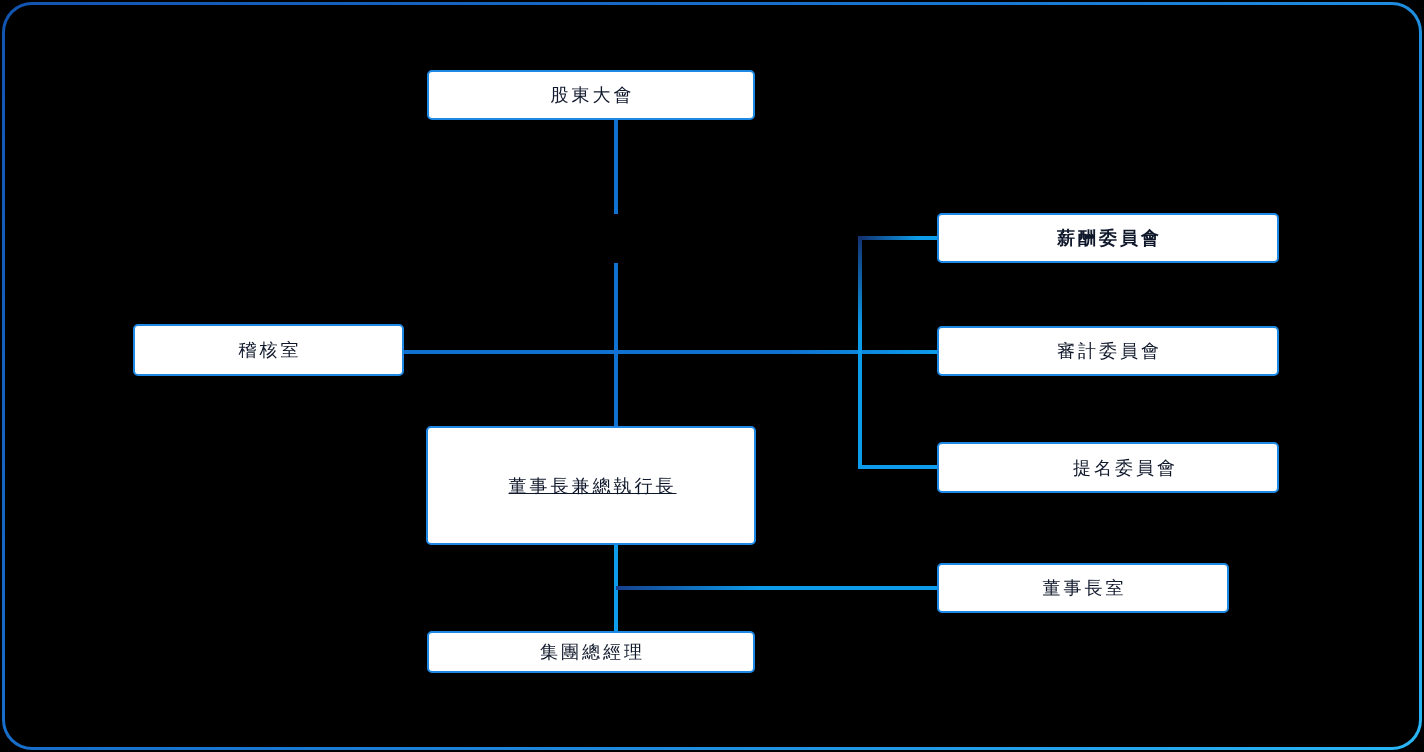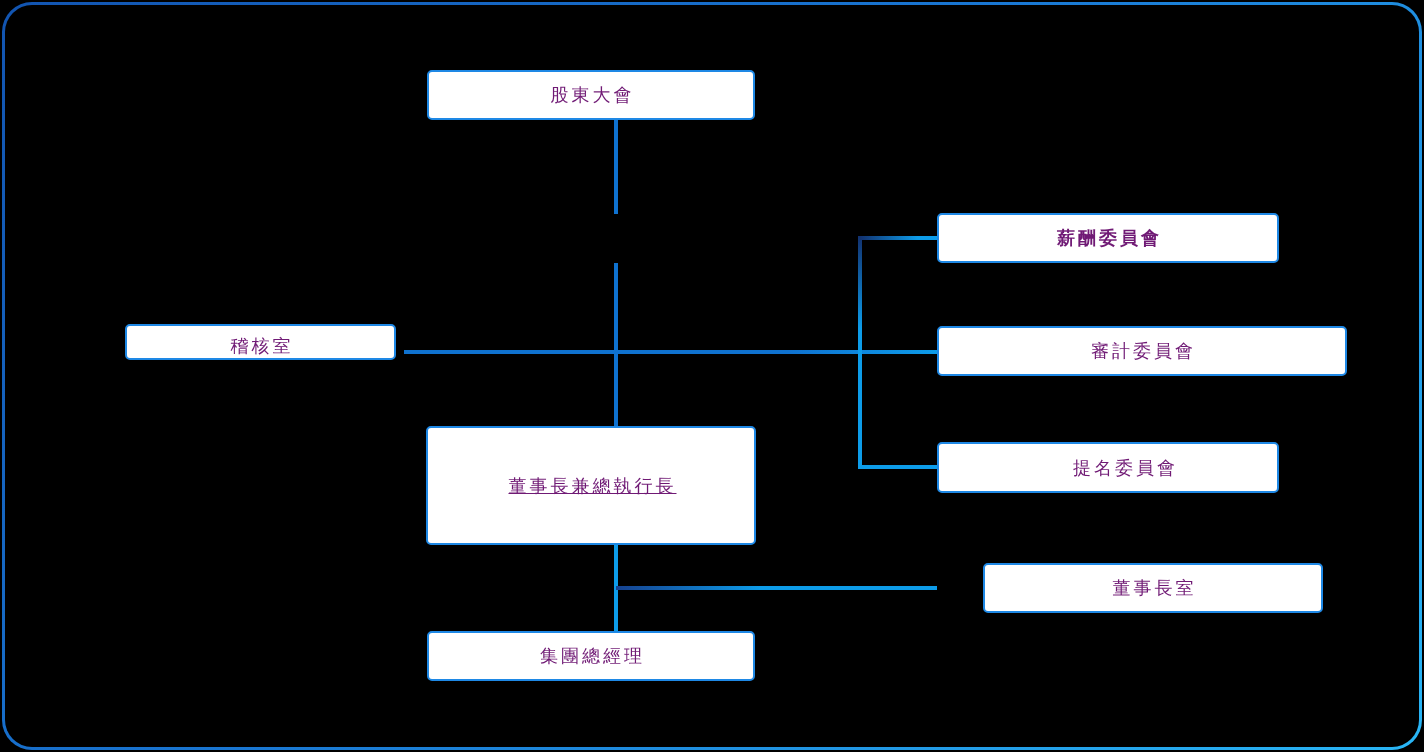--- a/index.html
+++ b/index.html
@@ -33,41 +33,41 @@
     position: absolute;
     box-sizing: border-box;
     background: #ffffff;
     border: 2px solid #1e88e5;
     border-radius: 5px;
     display: flex;
     align-items: center;
     justify-content: center;
     font-size: 18px;
     letter-spacing: 3px;
-    color: #701a75;
+    color: #0f172a;
     z-index: 3;
     text-indent: 3px; 
   }
   
   .edge {
     position: absolute;
     background: #0f72d0;
     z-index: 2;
   }
 
   
   #n-shareholders      { left: 427px; top:  70px; width: 328px; height:  50px; }
   #n-board             { left: 427px; top: 213px; width: 328px; height:  51px; }
-  #n-audit-office      { left: 125px; top: 324px; width: 271px; height:  36px; align-items: flex-end; }
+  #n-audit-office      { left: 133px; top: 324px; width: 271px; height:  52px; }
   #n-chairman-ceo      { left: 426px; top: 426px; width: 330px; height: 119px; text-decoration: underline; }
-  #n-group-gm          { left: 427px; top: 631px; width: 328px; height:  50px; }
+  #n-group-gm          { left: 427px; top: 631px; width: 328px; height:  42px; }
   #n-remuneration      { left: 937px; top: 213px; width: 342px; height:  50px; font-weight: bold; }
-  #n-audit-committee   { left: 937px; top: 326px; width: 410px; height:  50px; text-align: right; }
+  #n-audit-committee   { left: 937px; top: 326px; width: 342px; height:  50px; text-align: right; }
   #n-nomination        { left: 937px; top: 442px; width: 342px; height:  51px; padding-left: 32px; }
-  #n-chairman-office   { left: 937px; top: 563px; width: 340px; height:  50px; margin-left: 46px; }
+  #n-chairman-office   { left: 937px; top: 563px; width: 292px; height:  50px; }
 
   
   #e-shareholders-board { left: 614px; top: 120px; width: 4px;   height: 94px; }
   #e-board-ceo          { left: 614px; top: 263px; width: 4px;   height: 164px; }
   #e-auditoffice-row    { left: 404px; top: 350px; width: 534px; height: 4px;
                           background: linear-gradient(90deg, #0f72d0 0%, #0f72d0 72%, #0d9ce9 100%); }
   #e-committee-trunk    { left: 858px; top: 236px; width: 4px;   height: 233px;
                           background: linear-gradient(180deg, #12316f 0%, #0d9ce9 40%); }
   #e-stub-remuneration  { left: 860px; top: 236px; width: 77px;  height: 4px;
                           background: linear-gradient(90deg, #12316f 0%, #0d9ce9 75%); }

